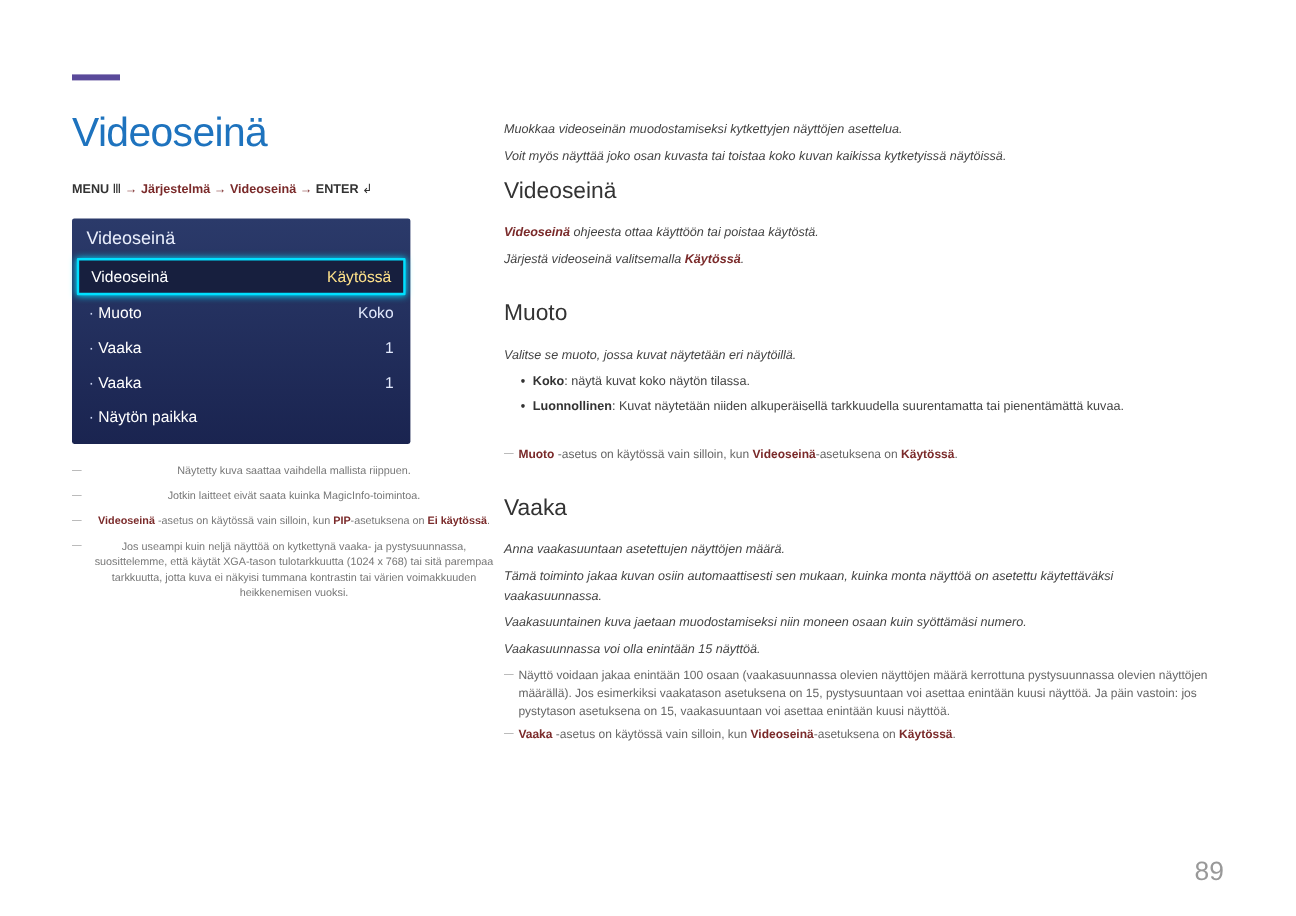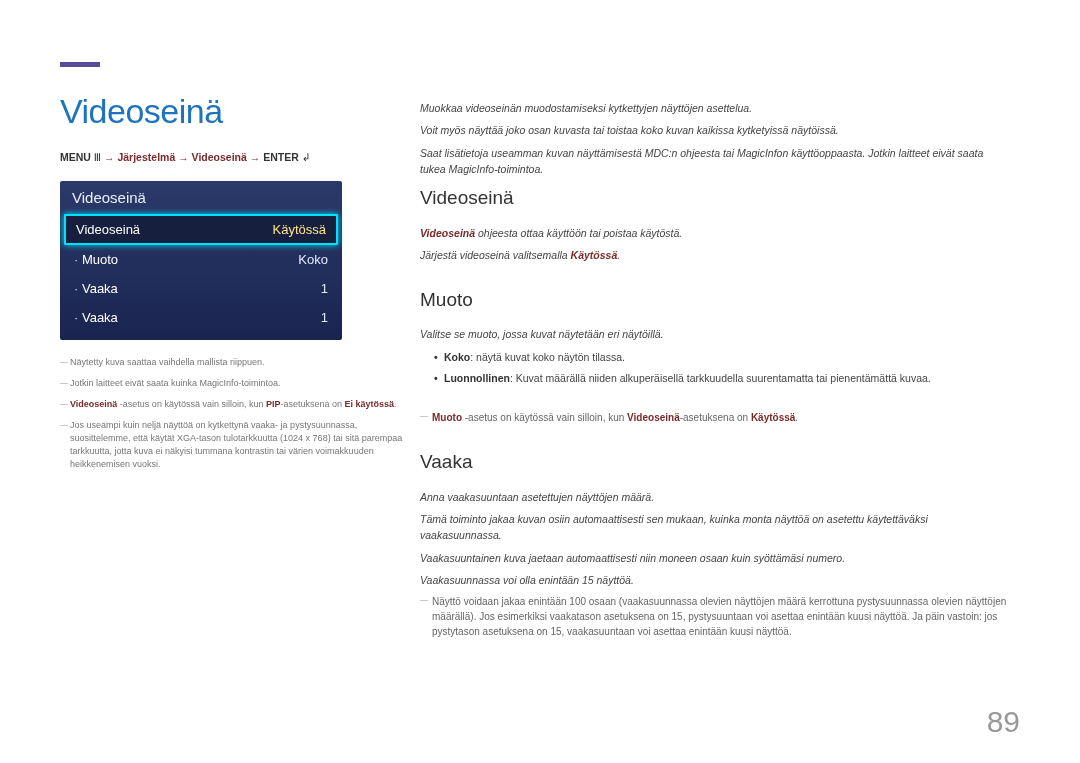--- a/index.html
+++ b/index.html
@@ -50,35 +50,35 @@
     border: 2px solid #00e0ff;
     border-radius: 1px;
     margin: 0 4px;
     padding: 6px 10px;
     display: flex; justify-content: space-between;
     box-shadow: 0 0 6px #00e0ff;
   }
   .osd-sel .val { color: #ffe28a; }
 
   .footnotes { margin-top: 16px; font-size: 9px; color: #777; }
-  .footnotes .fn { margin-bottom: 8px; position: relative; padding-left: 10px; line-height: 1.45; }
+  .footnotes .fn { margin-bottom: 8px; position: relative; padding-left: 10px; line-height: 1.45; text-align: center; }
   .footnotes .fn::before { content: "―"; position: absolute; left: 0; top: 0; color:#999; font-size:8px; }
   .kw { color: #7a2a2a; font-weight: 600; }
 
   .right-col p { margin-bottom: 6px; font-style: italic; }
   .right-col h2 { font-size: 19px; font-weight: 500; color: #333; margin-top: 22px; margin-bottom: 12px; }
   .right-col h2.first { margin-top: 0; }
   .right-col ul { list-style: none; margin: 6px 0 24px 14px; }
   .right-col ul li { position: relative; padding-left: 10px; margin-bottom: 5px; }
   .right-col ul li::before { content: "•"; position: absolute; left: 0; color:#333; font-weight: bold; }
   .sfn { position: relative; padding-left: 12px; font-size: 10px; color: #666; margin-top: 4px; line-height:1.5; }
   .sfn::before { content: "―"; position: absolute; left: 0; top: 0; color:#999; font-size:8px;}
   .b { font-weight: 700; color:#333;}
 
-  .pagenum { position: absolute; right: 60px; bottom: 24px; font-size: 30px; color: #999; font-weight: 300;}
+  .pagenum { position: absolute; right: 60px; bottom: 24px; font-size: 22px; color: #999; font-weight: 300;}
 </style>
 </head>
 <body>
 
 <div class="keyline"></div>
 <div class="page">
   <div class="left-col">
     <h1 class="h1">Videoseinä</h1>
     <div class="menupath">
       <span class="b">MENU</span>
@@ -103,50 +103,54 @@
         <span class="val">Koko</span>
       </div>
       <div class="osd-row">
         <span class="label">Vaaka</span>
         <span class="val">1</span>
       </div>
       <div class="osd-row">
         <span class="label">Vaaka</span>
         <span class="val">1</span>
       </div>
+      <div class="osd-row">
+        <span class="label">Näytön paikka</span>
+        <span class="val"></span>
+      </div>
     </div>
 
     <div class="footnotes">
       <div class="fn">Näytetty kuva saattaa vaihdella mallista riippuen.</div>
       <div class="fn">Jotkin laitteet eivät saata kuinka MagicInfo-toimintoa.</div>
       <div class="fn">
         <span class="kw">Videoseinä</span><span> -asetus on käytössä vain silloin, kun </span><span class="kw">PIP</span><span>-asetuksena on </span><span class="kw">Ei käytössä</span><span>.</span>
       </div>
       <div class="fn">Jos useampi kuin neljä näyttöä on kytkettynä vaaka- ja pystysuunnassa, suosittelemme, että käytät XGA-tason tulotarkkuutta (1024 x 768) tai sitä parempaa tarkkuutta, jotta kuva ei näkyisi tummana kontrastin tai värien voimakkuuden heikkenemisen vuoksi.</div>
     </div>
   </div>
 
   <div class="right-col">
     <p>Muokkaa videoseinän muodostamiseksi kytkettyjen näyttöjen asettelua.</p>
     <p>Voit myös näyttää joko osan kuvasta tai toistaa koko kuvan kaikissa kytketyissä näytöissä.</p>
-    <p>Saat lisätietoja useamman kuvan näyttämisestä MDC:n ohjeesta tai MagicInfon käyttöoppaasta. Jotkin laitteet eivät saata tukea MagicInfo-toimintoa.</p>
 
     <h2 class="first">Videoseinä</h2>
     <p><span class="kw">Videoseinä</span><span> ohjeesta ottaa käyttöön tai poistaa käytöstä.</span></p>
     <p><span>Järjestä videoseinä valitsemalla </span><span class="kw">Käytössä</span><span>.</span></p>
 
     <h2>Muoto</h2>
     <p>Valitse se muoto, jossa kuvat näytetään eri näytöillä.</p>
     <ul>
       <li><span class="b">Koko</span><span>: näytä kuvat koko näytön tilassa.</span></li>
-      <li><span class="b">Luonnollinen</span><span>: Kuvat määrällä niiden alkuperäisellä tarkkuudella suurentamatta tai pienentämättä kuvaa.</span></li>
+      <li><span class="b">Luonnollinen</span><span>: Kuvat näytetään niiden alkuperäisellä tarkkuudella suurentamatta tai pienentämättä kuvaa.</span></li>
     </ul>
     <div class="sfn"><span class="kw">Muoto</span><span> -asetus on käytössä vain silloin, kun </span><span class="kw">Videoseinä</span><span>-asetuksena on </span><span class="kw">Käytössä</span><span>.</span></div>
 
     <h2>Vaaka</h2>
     <p>Anna vaakasuuntaan asetettujen näyttöjen määrä.</p>
     <p>Tämä toiminto jakaa kuvan osiin automaattisesti sen mukaan, kuinka monta näyttöä on asetettu käytettäväksi vaakasuunnassa.</p>
-    <p>Vaakasuuntainen kuva jaetaan automaattisesti niin moneen osaan kuin syöttämäsi numero.</p>
+    <p>Vaakasuuntainen kuva jaetaan muodostamiseksi niin moneen osaan kuin syöttämäsi numero.</p>
     <p>Vaakasuunnassa voi olla enintään 15 näyttöä.</p>
     <div class="sfn">Näyttö voidaan jakaa enintään 100 osaan (vaakasuunnassa olevien näyttöjen määrä kerrottuna pystysuunnassa olevien näyttöjen määrällä). Jos esimerkiksi vaakatason asetuksena on 15, pystysuuntaan voi asettaa enintään kuusi näyttöä. Ja päin vastoin: jos pystytason asetuksena on 15, vaakasuuntaan voi asettaa enintään kuusi näyttöä.</div>
+    <div class="sfn"><span class="kw">Vaaka</span><span> -asetus on käytössä vain silloin, kun </span><span class="kw">Videoseinä</span><span>-asetuksena on </span><span class="kw">Käytössä</span><span>.</span></div>
   </div>
 </div>
 <div class="pagenum">89</div>
 
 </body></html>

